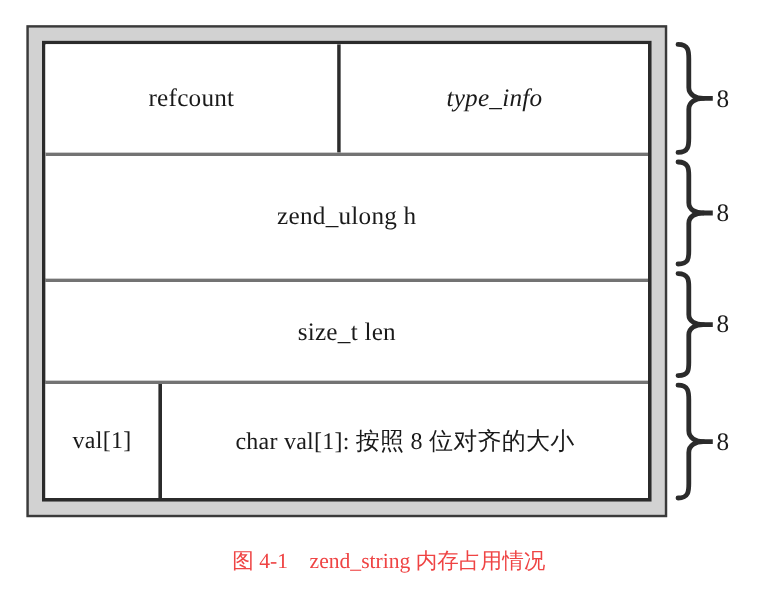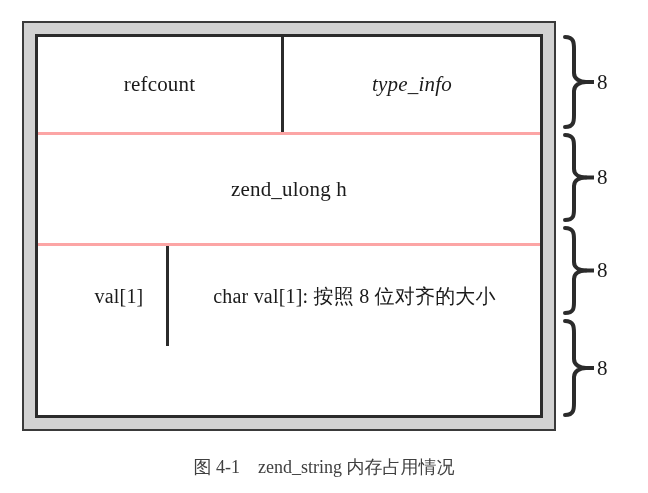--- a/index.html
+++ b/index.html
@@ -48,30 +48,30 @@
     background: #ffffff;
     display: flex;
     flex-direction: column;
   }
 
   .mem-row {
     position: relative;
     box-sizing: border-box;
     display: flex;
     background: #ffffff;
-    border-bottom: 3px solid #fca5a5;
+    border-bottom: 3px solid #737373;
   }
   .mem-row:last-child {
     border-bottom: none;
   }
 
   .row-h1 { height: 98px; }
   .row-h2 { height: 111px; }
   .row-h3 { height: 90px; }
-  .row-h4 { height: 100px; padding-left: 34px; }
+  .row-h4 { height: 100px; }
 
   .cell {
     box-sizing: border-box;
     display: flex;
     align-items: center;
     justify-content: center;
     font-size: 21px;
     letter-spacing: 0.2px;
     white-space: nowrap;
     background: #ffffff;
@@ -130,21 +130,21 @@
   .bg4 { top: 296px; height: 102px; }
 
   
   .caption {
     position: absolute;
     left: 0;
     top: 455px;
     width: 648px;
     text-align: center;
     font-size: 18px;
-    color: #404040;
+    color: #ef4444;
     font-family: "Liberation Serif", "DejaVu Serif", serif;
     white-space: nowrap;
   }
 </style>
 </head>
 <body>
 
 <div id="figure">
 
   <div class="outer-frame">
@@ -153,20 +153,23 @@
 
       <div class="mem-row row-h1">
         <div class="cell cell-refcount">refcount</div>
         <div class="cell cell-typeinfo">type_info</div>
       </div>
 
       <div class="mem-row row-h2">
         <div class="cell cell-full">zend_ulong h</div>
       </div>
 
+      <div class="mem-row row-h3">
+        <div class="cell cell-full">size_t len</div>
+      </div>
 
       <div class="mem-row row-h4">
         <div class="cell cell-val">val[1]</div>
         <div class="cell cell-charval">char val[1]: 按照 8 位对齐的大小</div>
       </div>
 
     </div>
   </div>
 
   <div class="brace-col">

